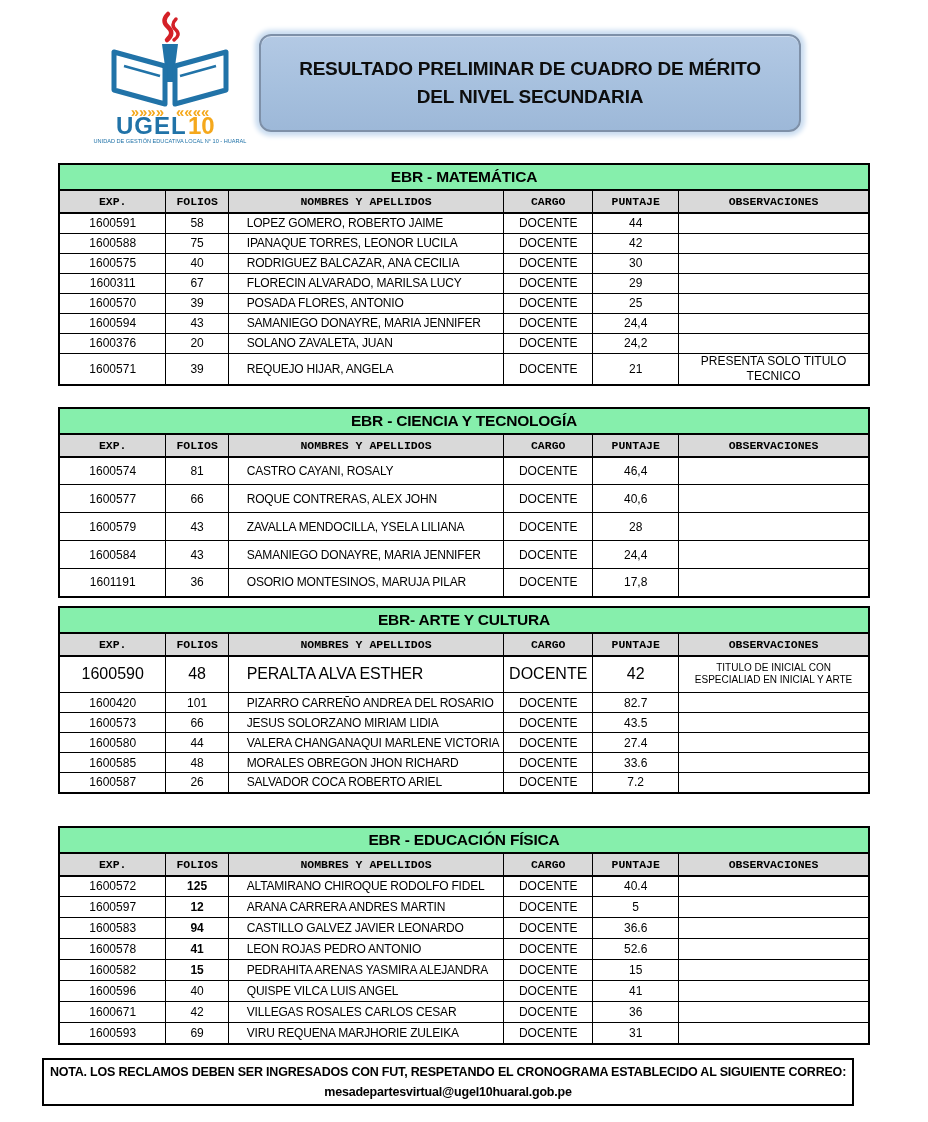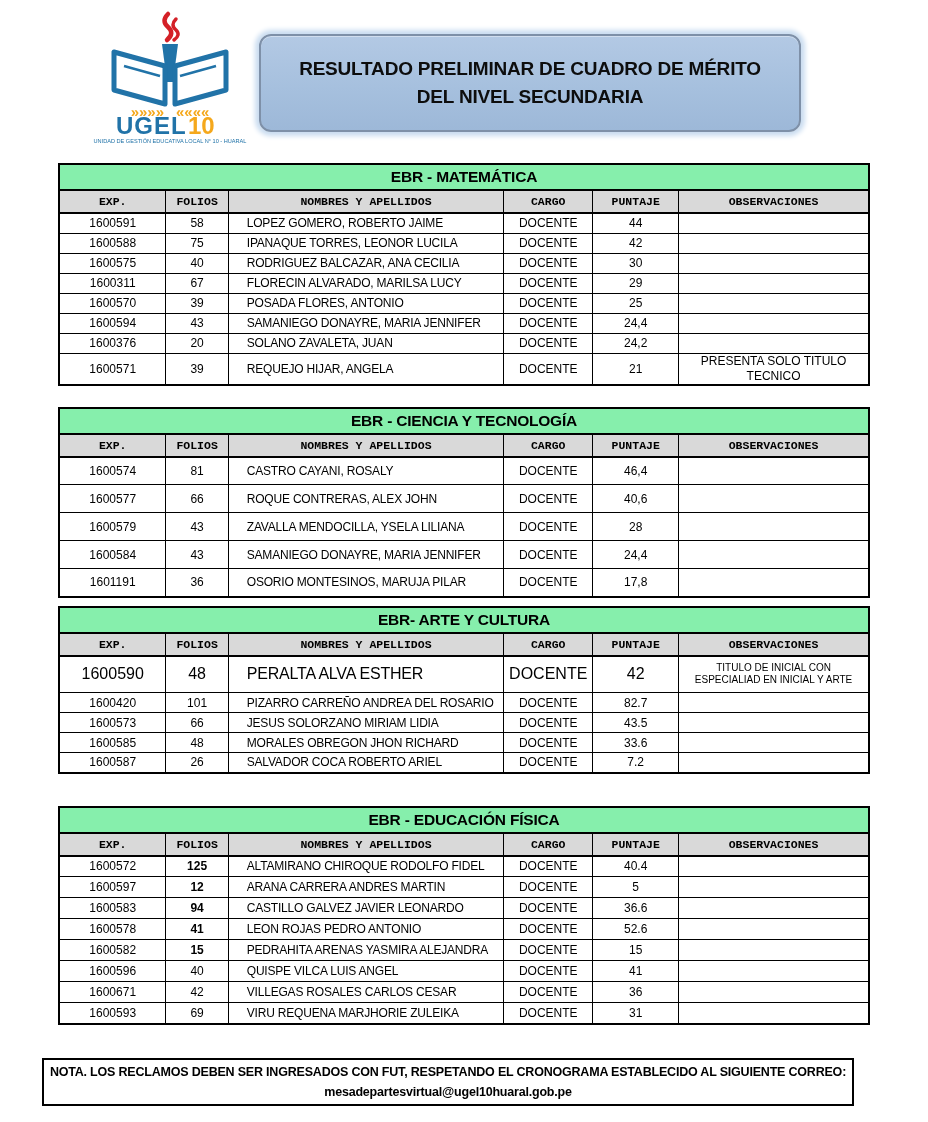--- a/index.html
+++ b/index.html
@@ -273,20 +273,28 @@
           </tr>
           <tr>
             <td class="c0">1600573</td>
             <td class="c1">66</td>
             <td class="c2">JESUS SOLORZANO MIRIAM LIDIA</td>
             <td class="c3">DOCENTE</td>
             <td class="c4">43.5</td>
             <td class="c5"></td>
           </tr>
           <tr>
+            <td class="c0">1600580</td>
+            <td class="c1">44</td>
+            <td class="c2">VALERA CHANGANAQUI MARLENE VICTORIA</td>
+            <td class="c3">DOCENTE</td>
+            <td class="c4">27.4</td>
+            <td class="c5"></td>
+          </tr>
+          <tr>
             <td class="c0">1600585</td>
             <td class="c1">48</td>
             <td class="c2">MORALES OBREGON JHON RICHARD</td>
             <td class="c3">DOCENTE</td>
             <td class="c4">33.6</td>
             <td class="c5"></td>
           </tr>
           <tr>
             <td class="c0">1600587</td>
             <td class="c1">26</td>

